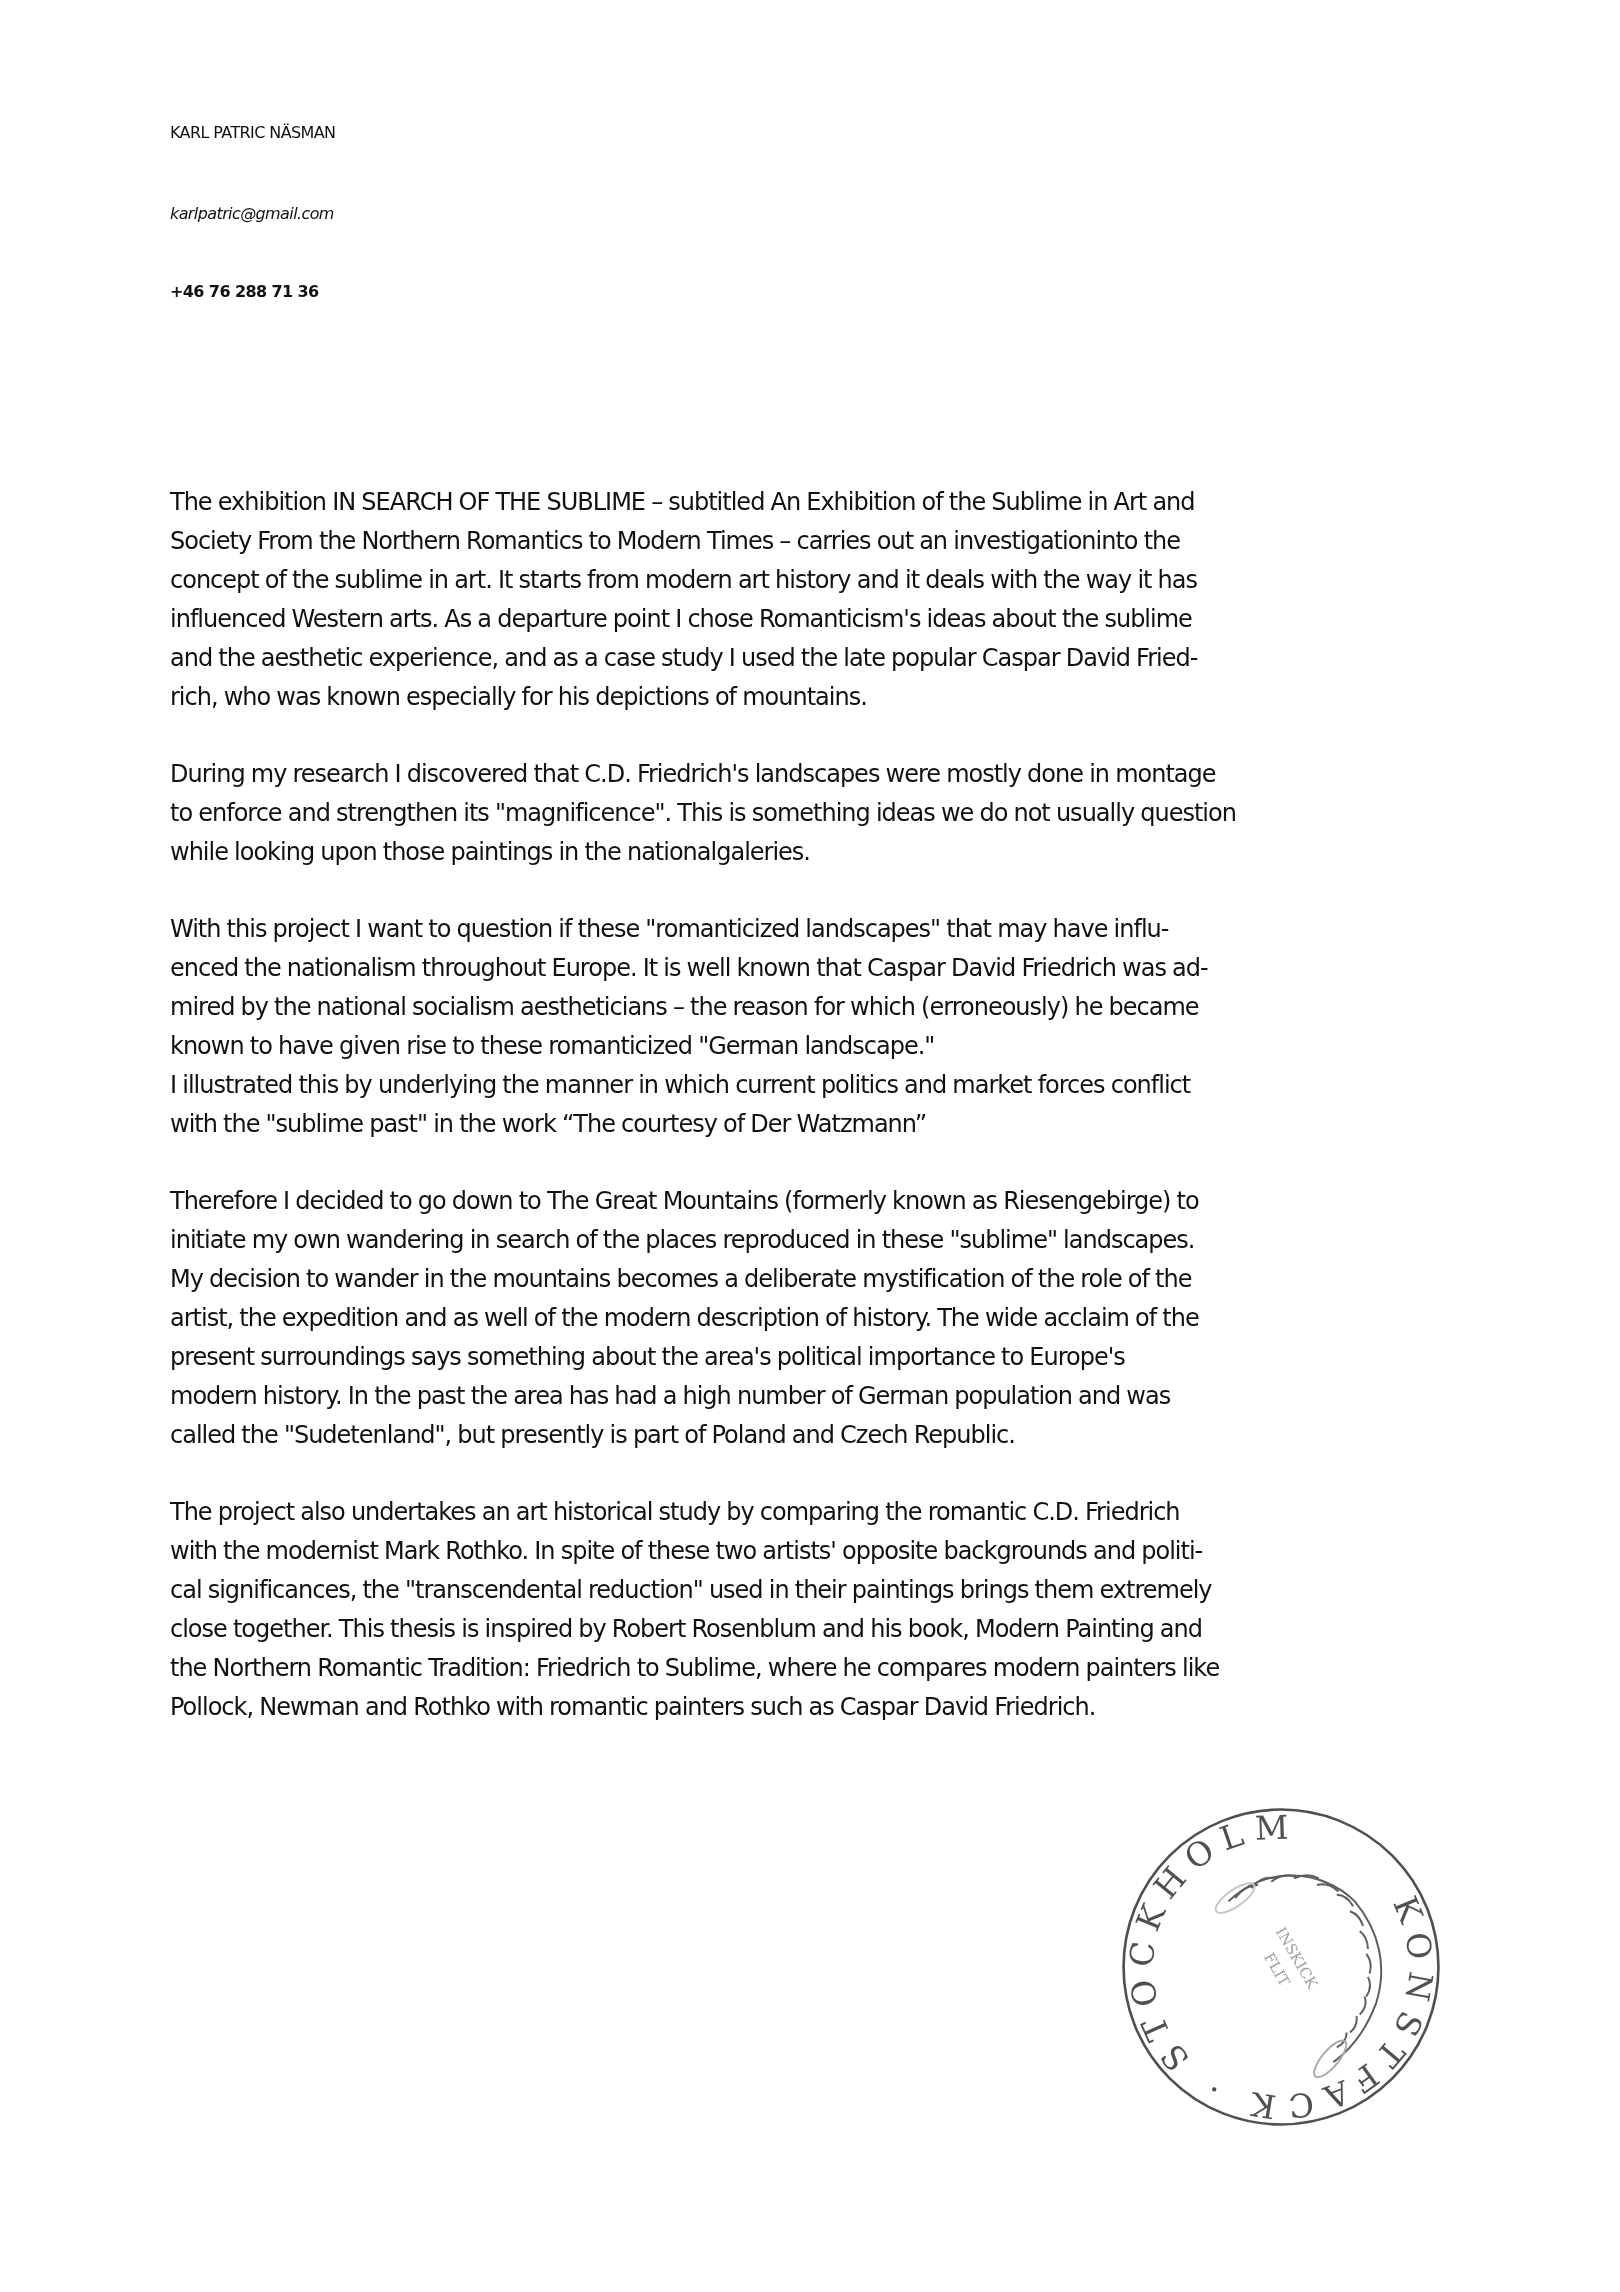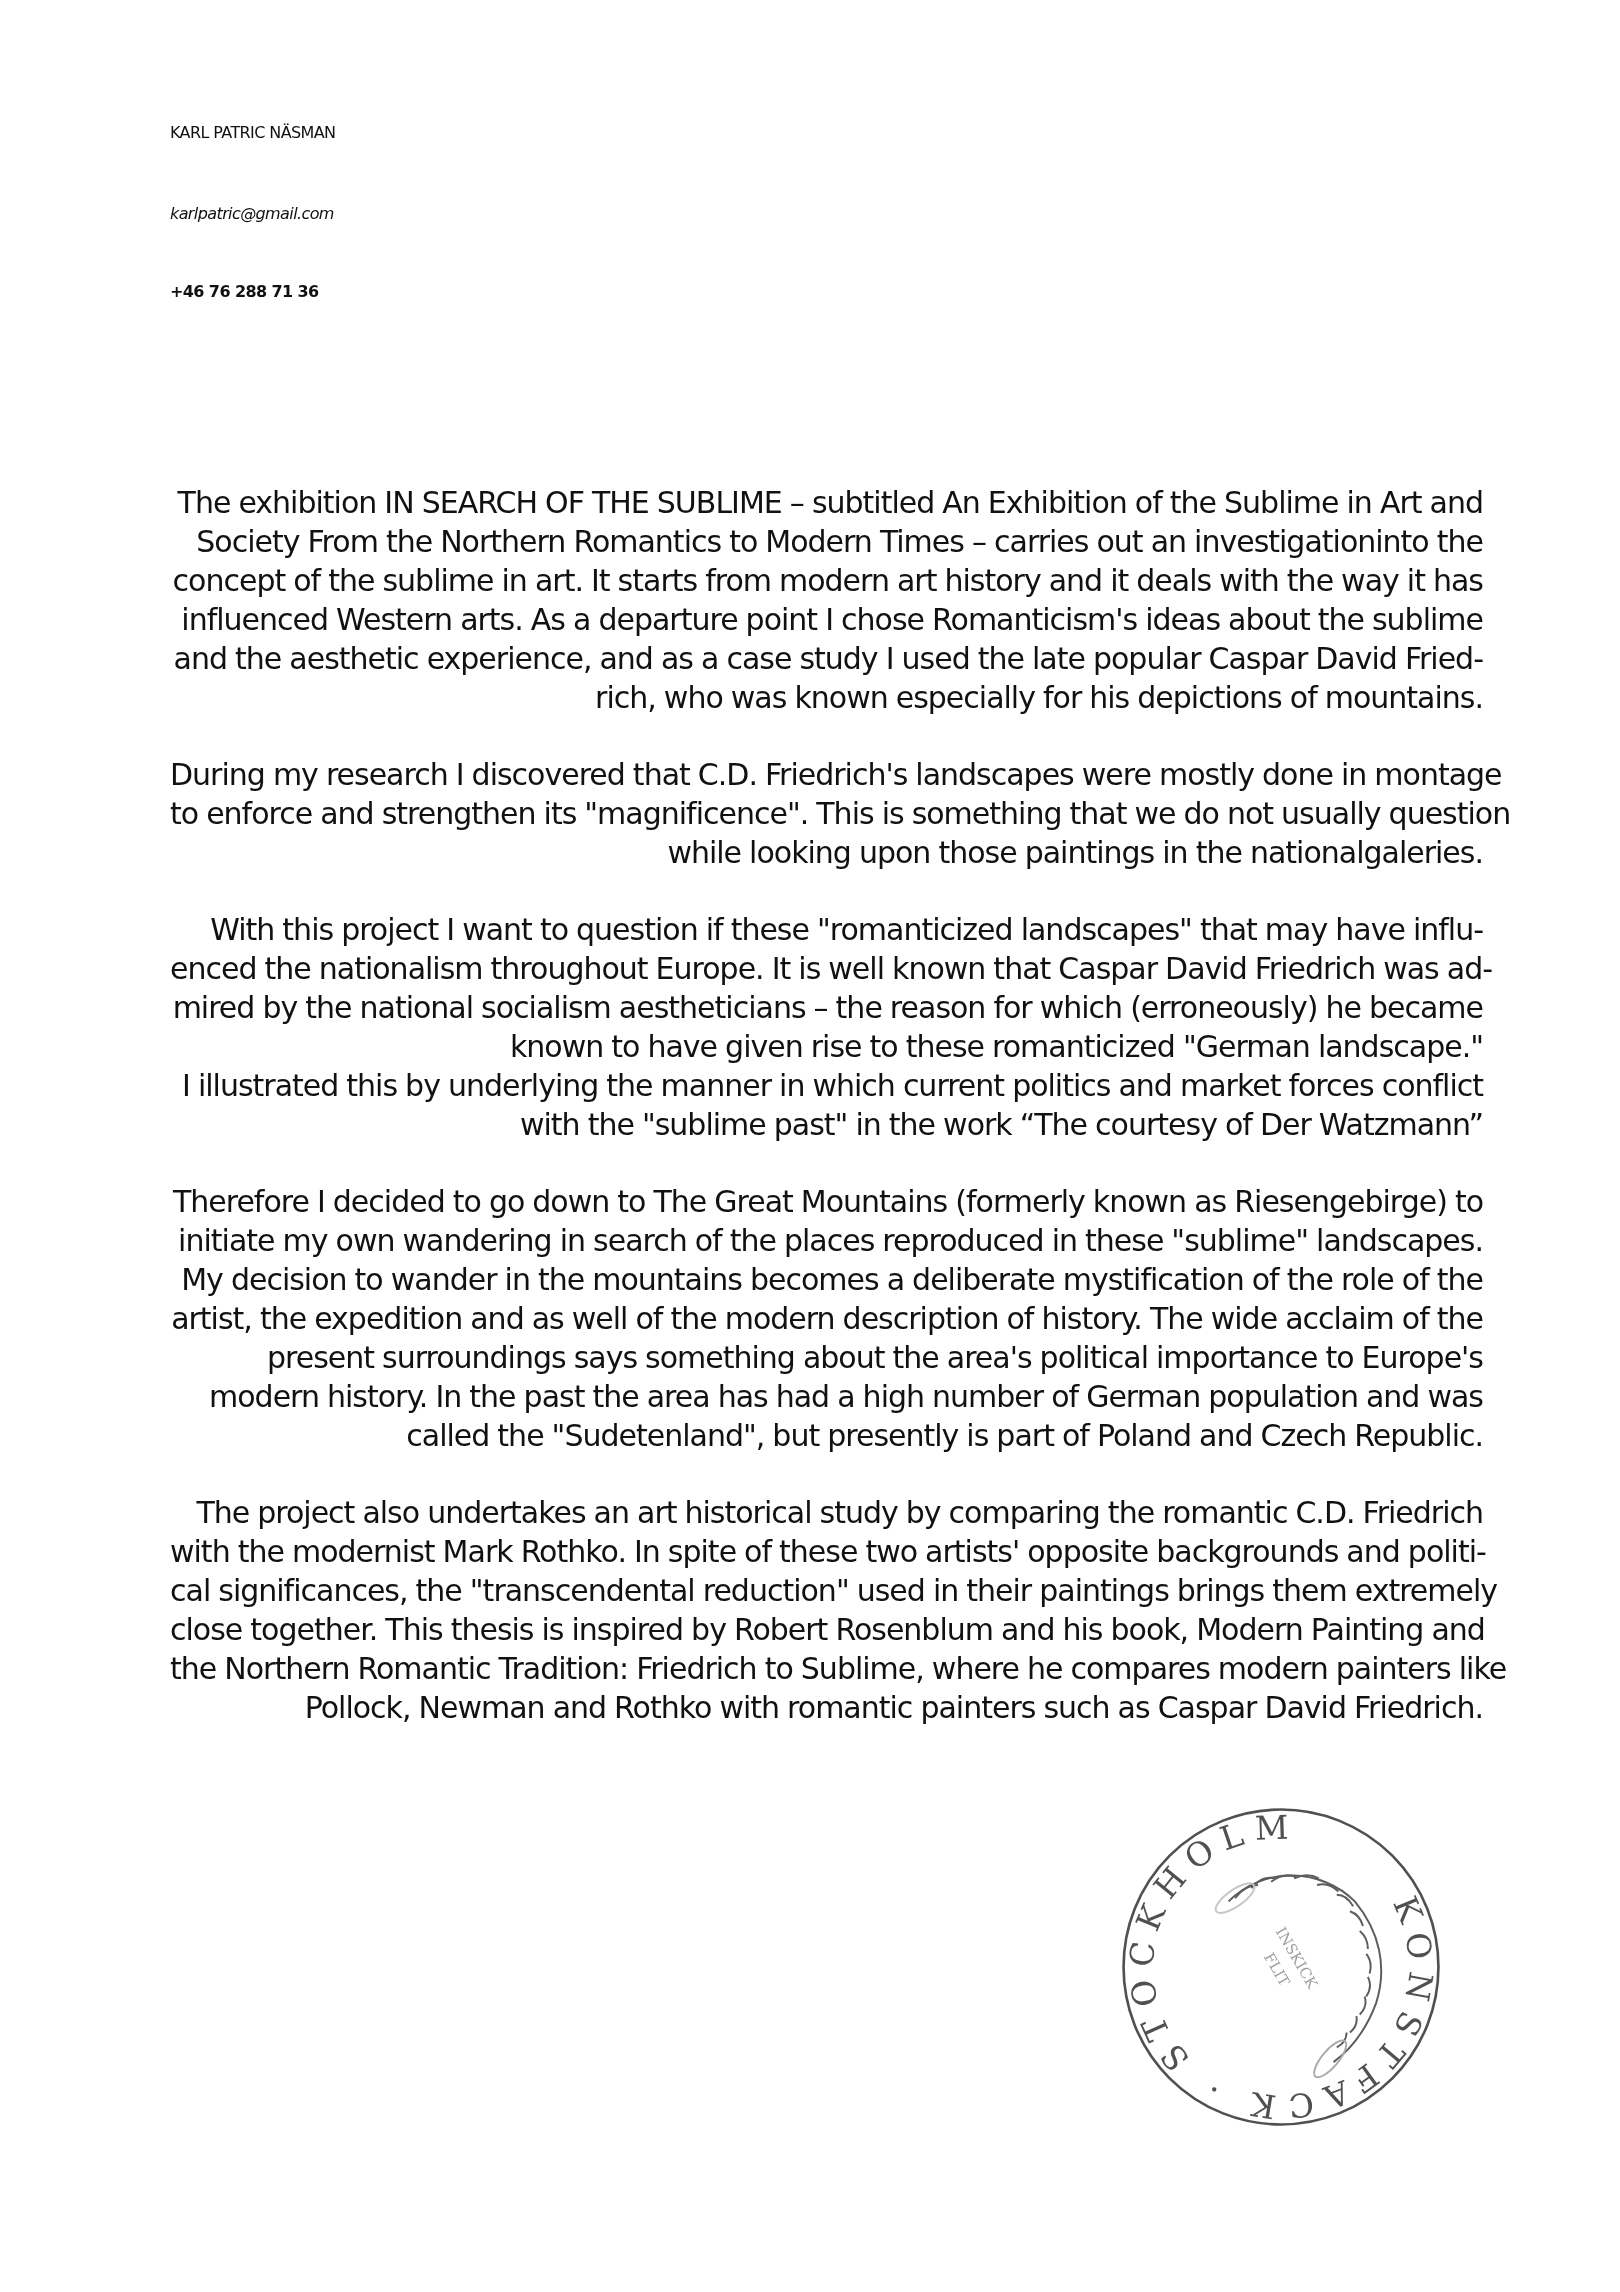--- a/index.html
+++ b/index.html
@@ -34,25 +34,24 @@
     #contact-phone { top: 284px; font-weight: bold; }
 
     .body-text {
       position: absolute;
       left: 170px;
       top: 483px;
       width: 1313px;
     }
     .para {
       margin: 0 0 38px 0;
-      font-size: 30px;
+      font-size: 24px;
       line-height: 39px;
       letter-spacing: -1px;
       word-spacing: -0.5px;
-      text-align: right;
     }
     .line {
       display: block;
       white-space: nowrap;
     }
 
     .stamp {
       position: absolute;
       left: 1117px;
       top: 1803px;
@@ -75,21 +74,21 @@
       <p class="para">
         <span class="line">The exhibition IN SEARCH OF THE SUBLIME – subtitled An Exhibition of the Sublime in Art and</span>
         <span class="line">Society From the Northern Romantics to Modern Times – carries out an investigationinto the</span>
         <span class="line">concept of the sublime in art. It starts from modern art history and it deals with the way it has</span>
         <span class="line">influenced Western arts. As a departure point I chose Romanticism's ideas about the sublime</span>
         <span class="line">and the aesthetic experience, and as a case study I used the late popular Caspar David Fried-</span>
         <span class="line">rich, who was known especially for his depictions of mountains.</span>
       </p>
       <p class="para">
         <span class="line">During my research I discovered that C.D. Friedrich's landscapes were mostly done in montage</span>
-        <span class="line">to enforce and strengthen its "magnificence". This is something that we do not usually question</span>
+        <span class="line">to enforce and strengthen its "magnificence". This is something ideas we do not usually question</span>
         <span class="line">while looking upon those paintings in the nationalgaleries.</span>
       </p>
       <p class="para">
         <span class="line">With this project I want to question if these "romanticized landscapes" that may have influ-</span>
         <span class="line">enced the nationalism throughout Europe. It is well known that Caspar David Friedrich was ad-</span>
         <span class="line">mired by the national socialism aestheticians – the reason for which (erroneously) he became</span>
         <span class="line">known to have given rise to these romanticized "German landscape."</span>
         <span class="line">I illustrated this by underlying the manner in which current politics and market forces conflict</span>
         <span class="line">with the "sublime past" in the work “The courtesy of Der Watzmann”</span>
       </p>

